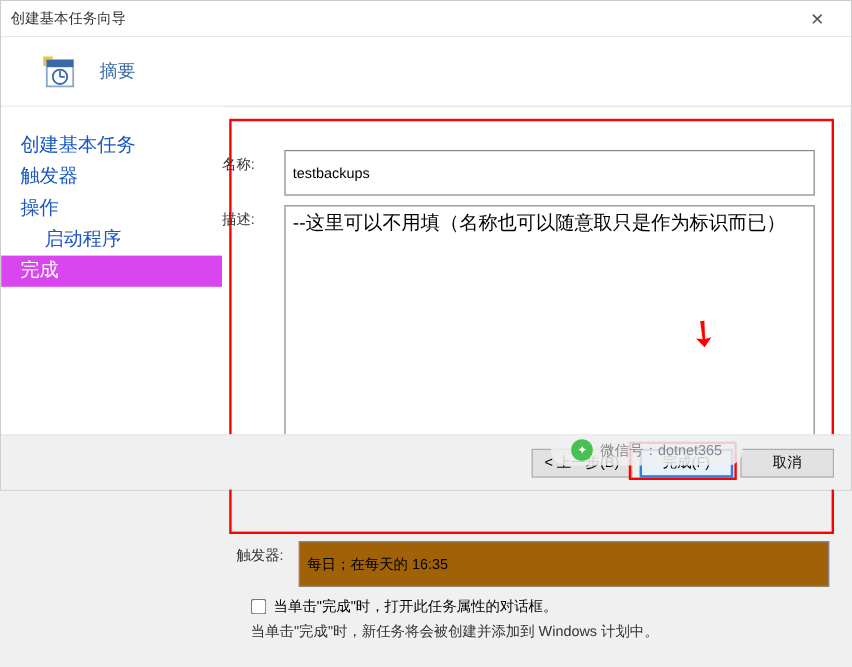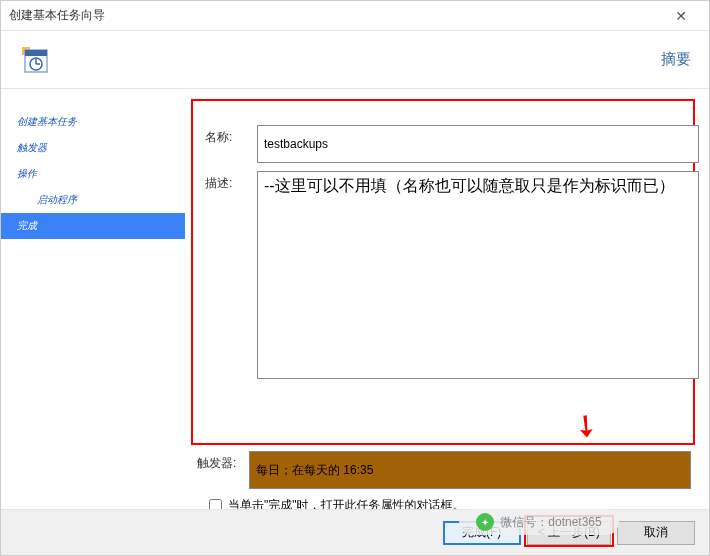--- a/index.html
+++ b/index.html
@@ -1,31 +1,31 @@
 <!DOCTYPE html>
 <html><head>
 <meta charset="utf-8">
 <style>
   * { box-sizing: border-box; margin: 0; padding: 0; }
   html, body { width: 710px; height: 556px; font-family: "Microsoft YaHei", "Segoe UI", sans-serif; font-size: 12px; background: #f0f0f0; overflow: hidden; }
-  .window { width: 710px; height: 556px; background: #fff; border: 1px solid #ccc; display: flex; flex-direction: column; position: relative; }
+  .window { width: 710px; height: 409px; background: #fff; border: 1px solid #ccc; display: flex; flex-direction: column; position: relative; }
   .titlebar { height: 30px; display: flex; align-items: center; padding: 0 8px; border-bottom: 1px solid #e5e5e5; background: #fff; }
   .titlebar-text { flex: 1; color: #333; font-size: 12px; }
   .close-x { width: 40px; text-align: center; color: #555; font-size: 14px; cursor: pointer; }
-  .header { height: 58px; display: flex; align-items: center; padding: 0 18px; border-bottom: 1px solid #e5e5e5; background: #fff; justify-content: space-between; }
+  .header { height: 58px; display: flex; align-items: center; padding: 0 32px; border-bottom: 1px solid #e5e5e5; background: #fff; }
   .header-icon { width: 32px; height: 32px; margin-right: 18px; position: relative; }
   .header-title { font-size: 15px; color: #3a6aa5; }
   .body { flex: 1; display: flex; }
   .sidebar { width: 184px; background: #fff; padding-top: 20px; }
-  .side-item { padding: 4px 16px; color: #1a56c4; cursor: pointer; font-size: 10px; line-height: 18px; font-style: italic; }
+  .side-item { padding: 4px 16px; color: #1a56c4; cursor: pointer; font-size: 16px; line-height: 18px; }
   .side-item.indent { padding-left: 36px; }
-  .side-item.active { background: #3b82f6; color: #fff; }
+  .side-item.active { background: #d946ef; color: #fff; }
   .content { flex: 1; position: relative; }
   .red-box { position: absolute; left: 6px; top: 10px; width: 504px; height: 346px; border: 2px solid #ff0000; pointer-events: none; }
-  .form { position: absolute; left: 20px; top: 36px; width: 494px; }
+  .form { position: absolute; left: 0; top: 36px; width: 494px; }
   .row { display: flex; align-items: flex-start; margin-bottom: 8px; }
   .row .lbl { width: 52px; color: #333; padding-top: 4px; text-align: left; }
   .row input[type=text] { flex: 1; height: 22px; border: 1px solid #888; padding: 18px 6px; font-size: 12px; font-family: inherit; }
   .row textarea { flex: 1; height: 208px; border: 1px solid #888; padding: 4px 6px; font-size: 16px; font-family: inherit; resize: none; }
   .row.ro input { background: #fff; }
   .below { position: absolute; left: 12px; top: 362px; width: 494px; }
   .below .row { margin-bottom: 2px; }
   .below .row input { background: #a16207; }
   .checkrow { display: flex; align-items: center; margin: 8px 0 3px 12px; }
   .checkrow input { margin-right: 6px; }
@@ -95,22 +95,22 @@
           <span>当单击"完成"时，打开此任务属性的对话框。</span>
         </div>
         <div class="hint">当单击"完成"时，新任务将会被创建并添加到 Windows 计划中。</div>
       </div>
 
       <div class="arrow">➘</div>
     </div>
   </div>
 
   <div class="footer">
+    <button class="btn">&lt; 上一步(B)</button>
     <button class="btn primary">完成(F)</button>
-    <button class="btn">&lt; 上一步(B)</button>
     <button class="btn">取消</button>
     <div class="btn-red"></div>
   </div>
 
   <div class="watermark">
     <div class="wm-circle">✦</div>
     <span>微信号：dotnet365</span>
   </div>
 
 </div>

